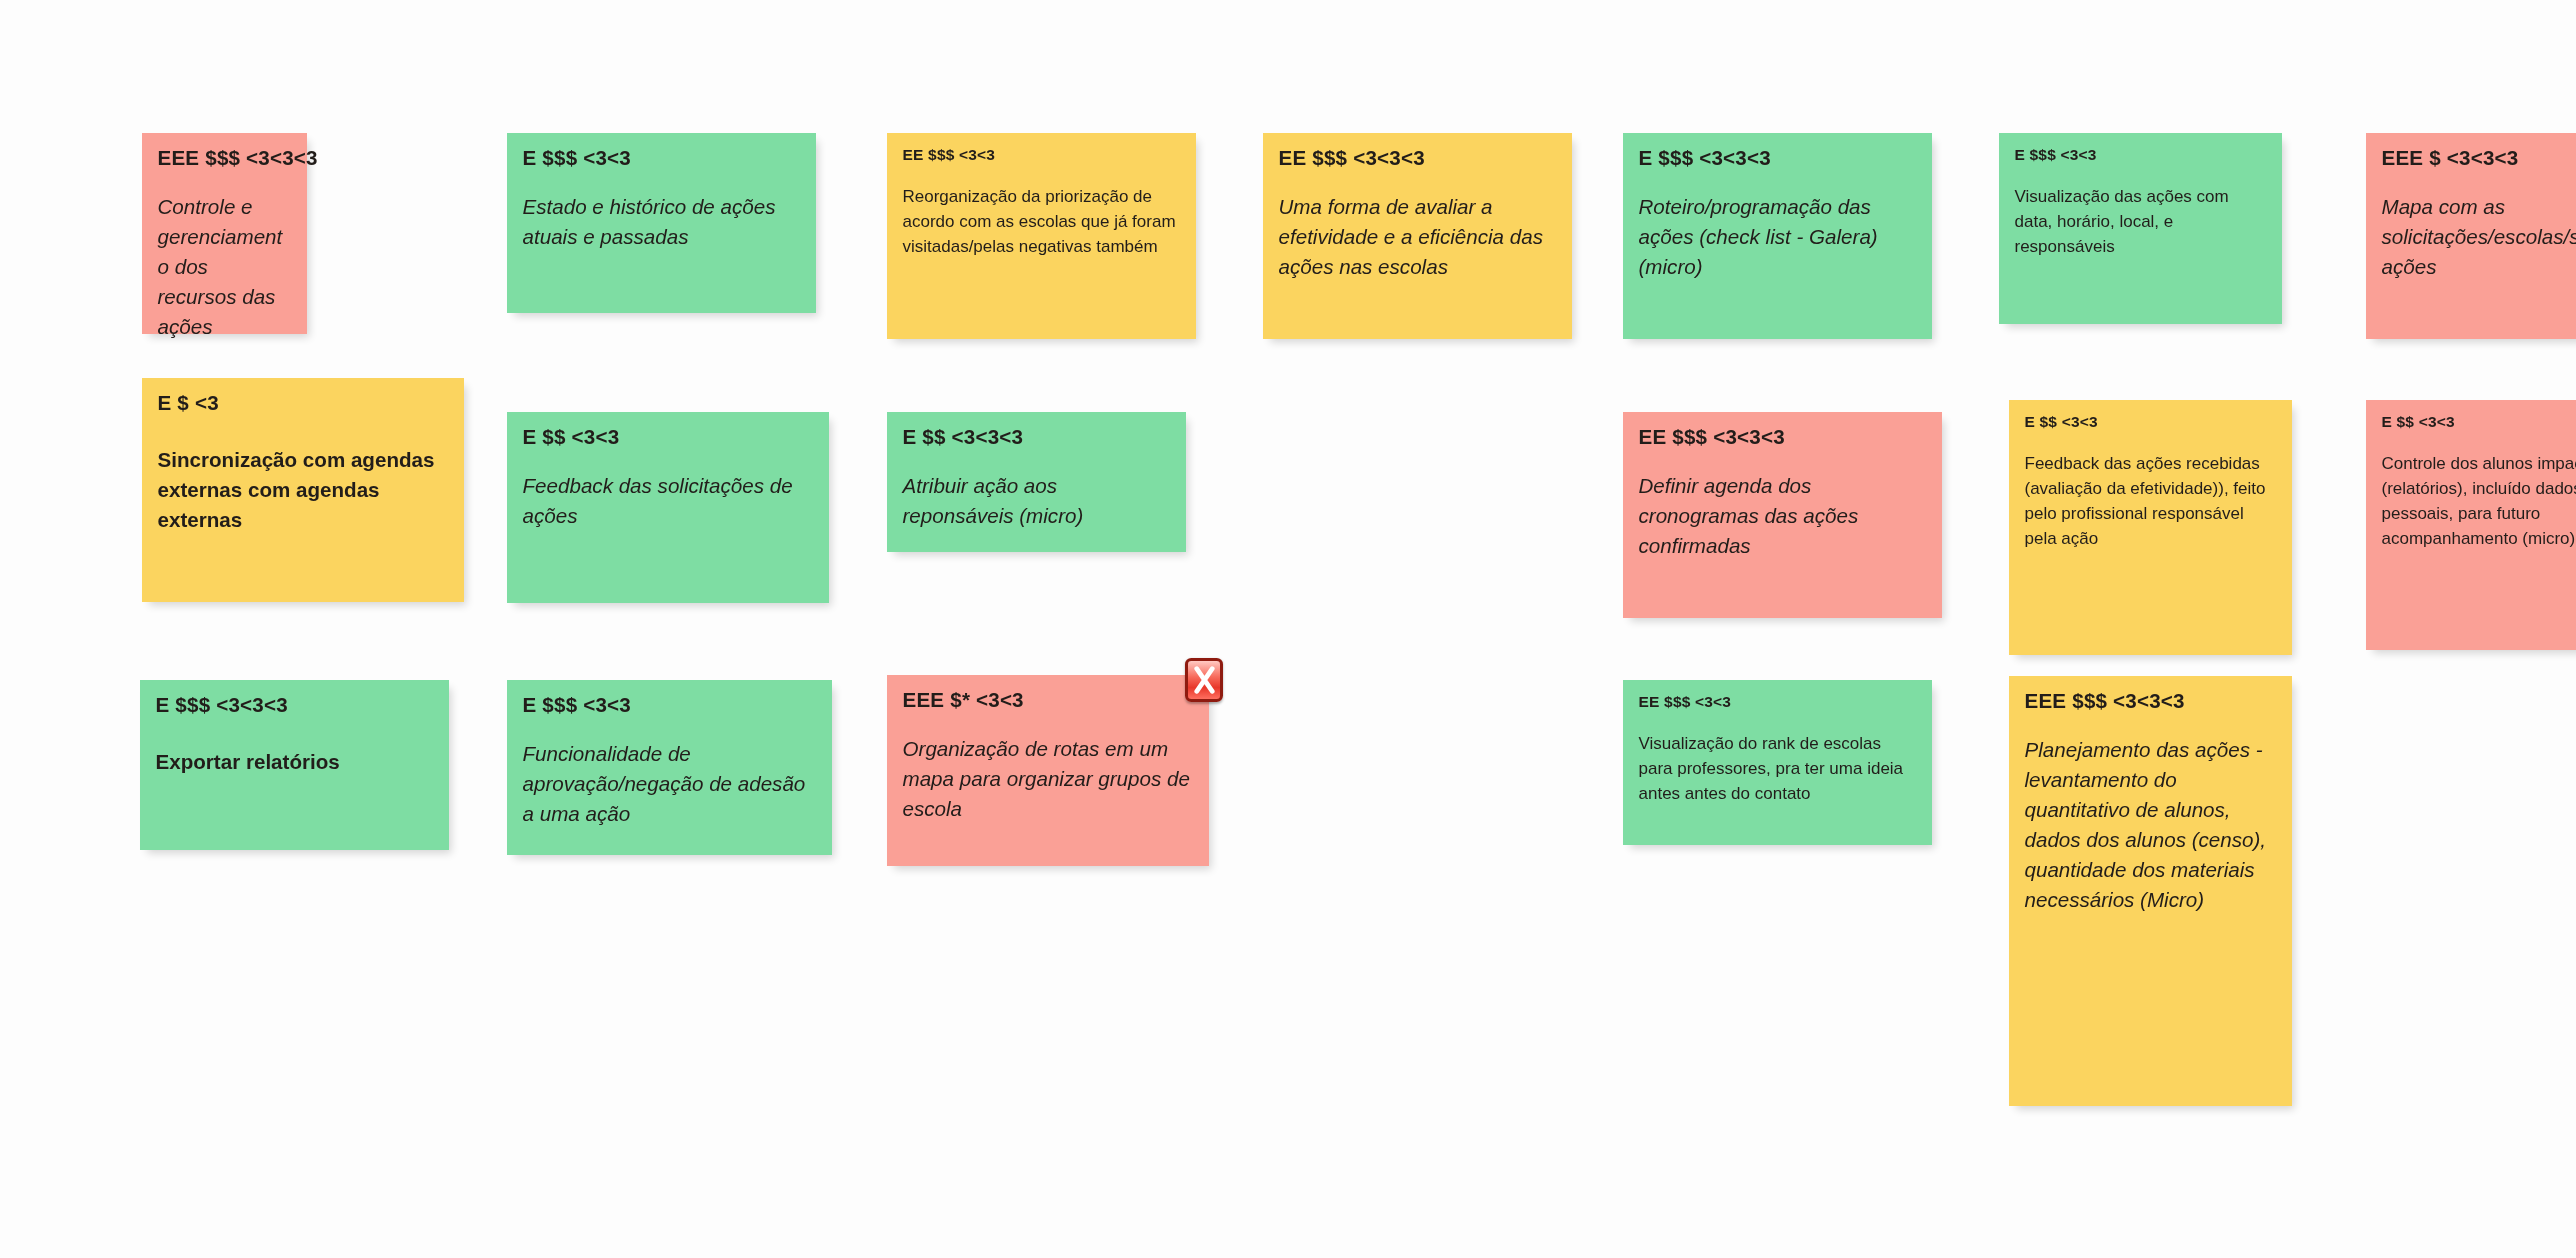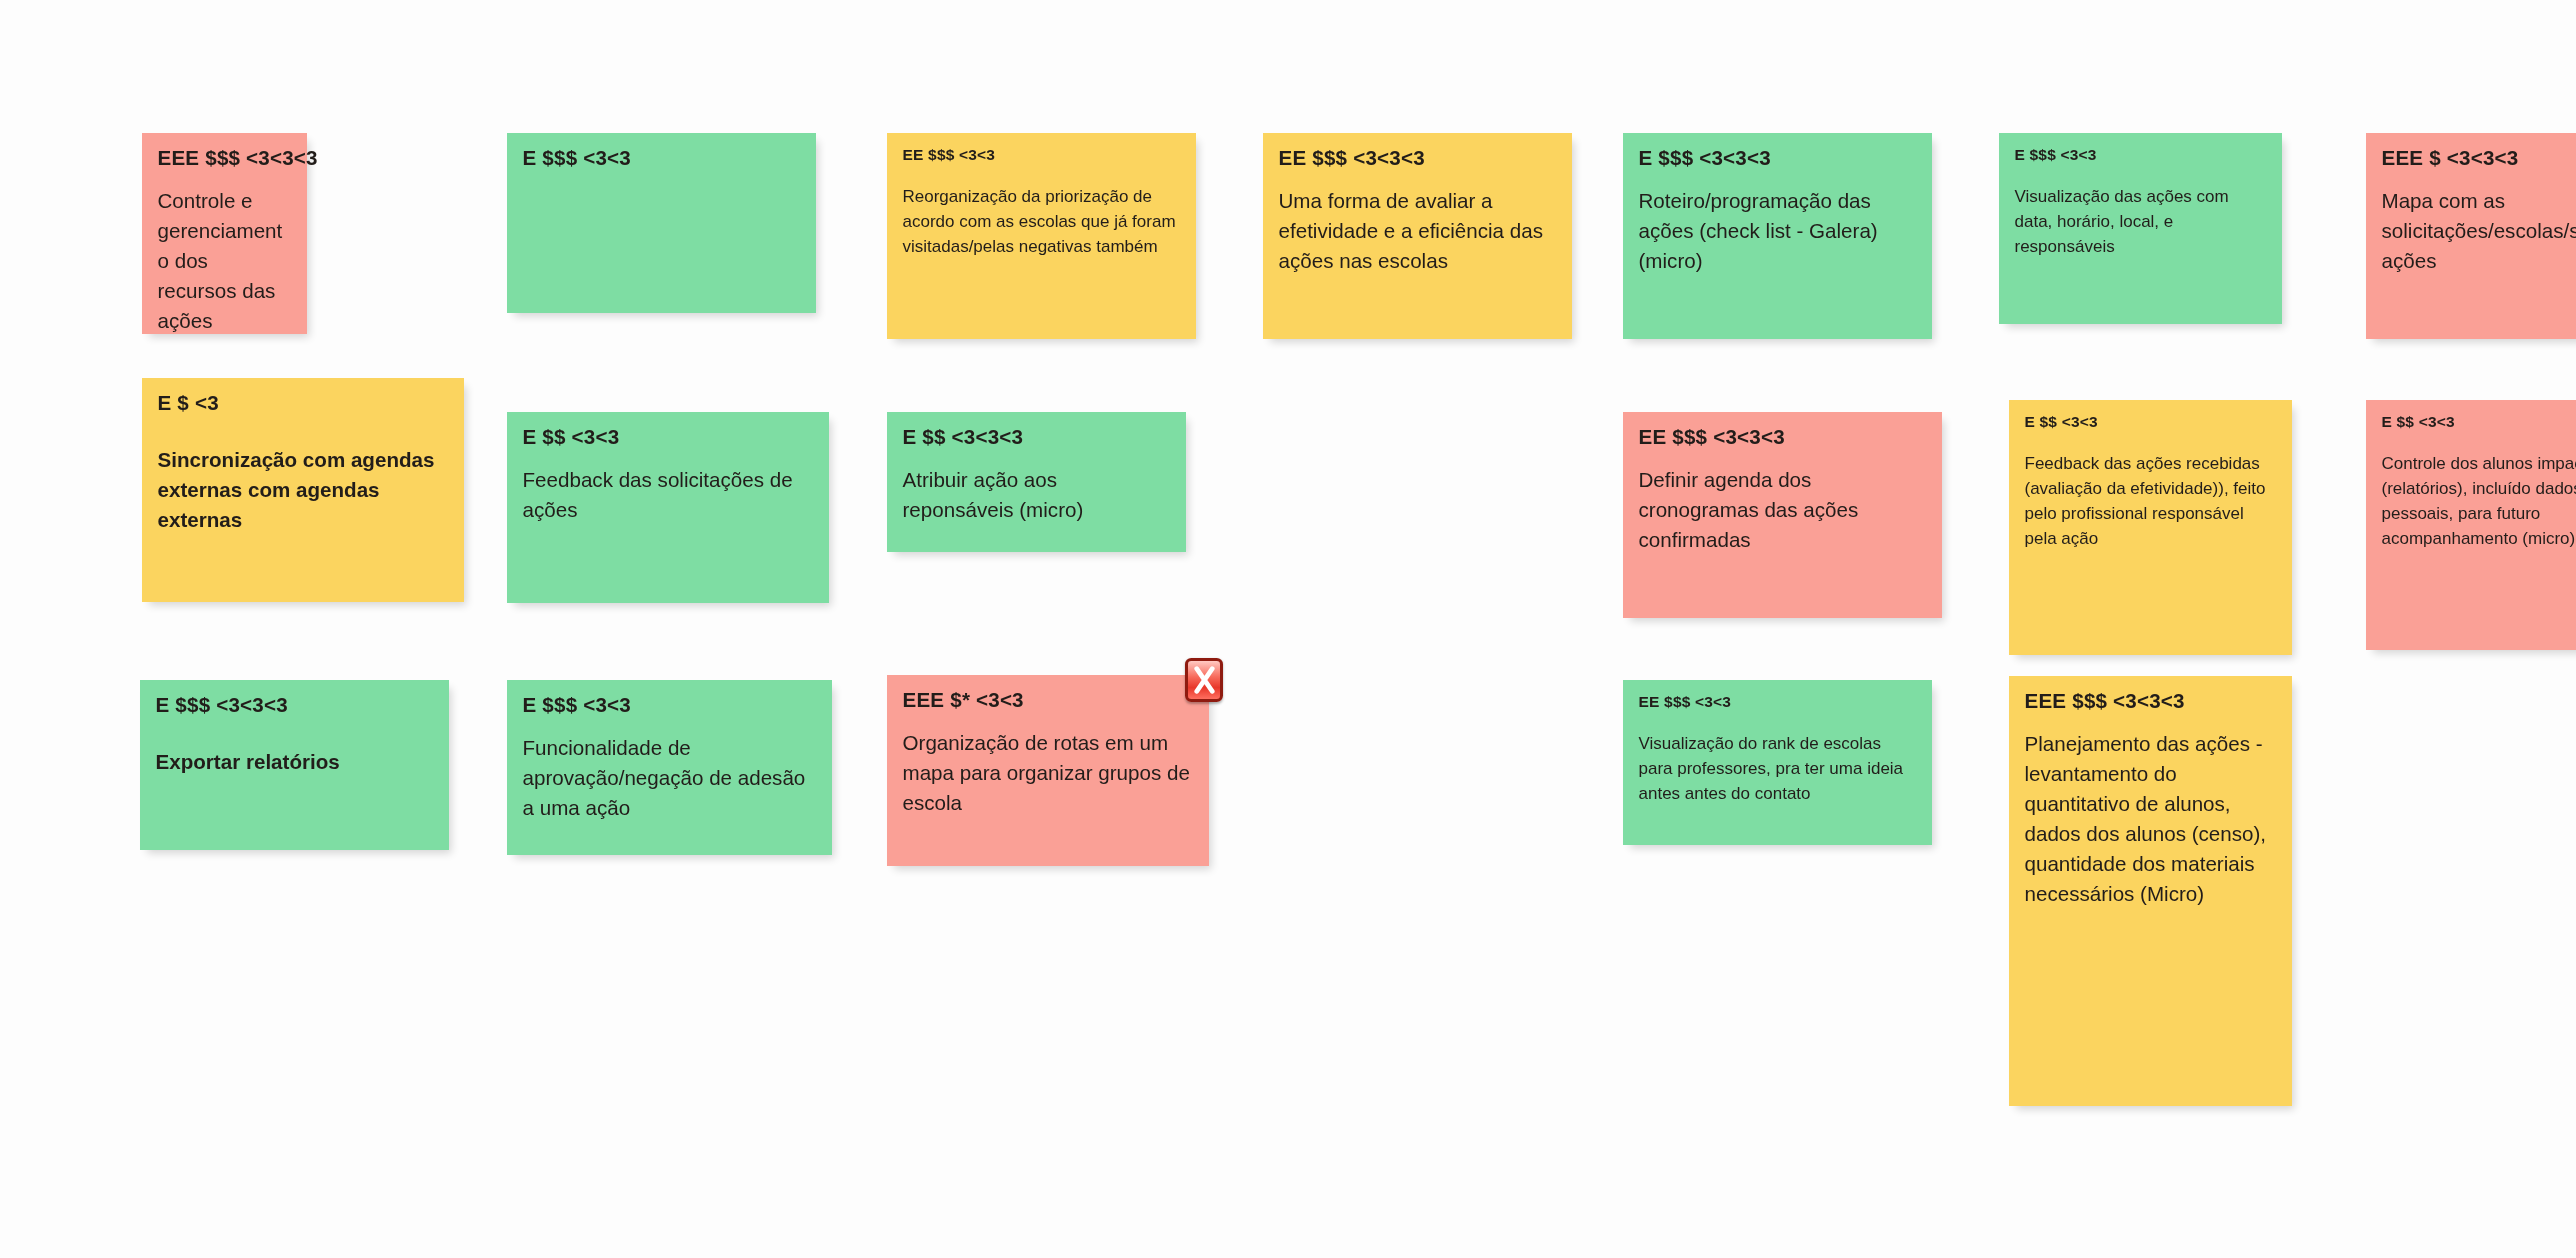--- a/index.html
+++ b/index.html
@@ -39,21 +39,21 @@
     word-wrap:break-word;
   }
 
   
   .t-lg  .tag{font-size:20.6px;}
   .t-lg  .body-text{font-size:20.6px;}
   .t-sm  .tag{font-size:15.5px;}
   .t-sm  .body-text{font-size:17px;}
 
   .gap-lg .body-text{margin-top:29px;font-weight:bold;}
-  .gap-md .body-text{margin-top:15px;}
+  .gap-md .body-text{margin-top:21px;font-style:italic;}
   .gap-sm .body-text{margin-top:20.6px;}
 
   
   .close-badge{
     position:absolute;
     width:38px;height:44px;
     border:3.6px solid #8f1b10;
     border-radius:6.2px;
     background:linear-gradient(180deg,#ffc9c2 0%,#f76a5b 42%,#e8372a 70%,#ff6f60 100%);
     box-sizing:border-box;
@@ -67,20 +67,21 @@
 
 <div id="board">
 
   <div class="note pink t-lg gap-md" style="left:142px;top:133px;width:165px;height:201px;">
     <p class="tag">EEE $$$ &lt;3&lt;3&lt;3</p>
     <p class="body-text">Controle e gerenciamento dos recursos das ações</p>
   </div>
 
   <div class="note green t-lg gap-md" style="left:507px;top:133px;width:309px;height:180px;">
     <p class="tag">E $$$ &lt;3&lt;3</p>
+    <p class="body-text">Estado e histórico de ações atuais e passadas</p>
   </div>
 
   <div class="note yellow t-sm gap-sm" style="left:887px;top:133px;width:309px;height:206px;">
     <p class="tag">EE $$$ &lt;3&lt;3</p>
     <p class="body-text">Reorganização da priorização de acordo com as escolas que já foram visitadas/pelas negativas também</p>
   </div>
 
   <div class="note yellow t-lg gap-md" style="left:1263px;top:133px;width:309px;height:206px;">
     <p class="tag">EE $$$ &lt;3&lt;3&lt;3</p>
     <p class="body-text">Uma forma de avaliar a efetividade e a eficiência das ações nas escolas</p>

